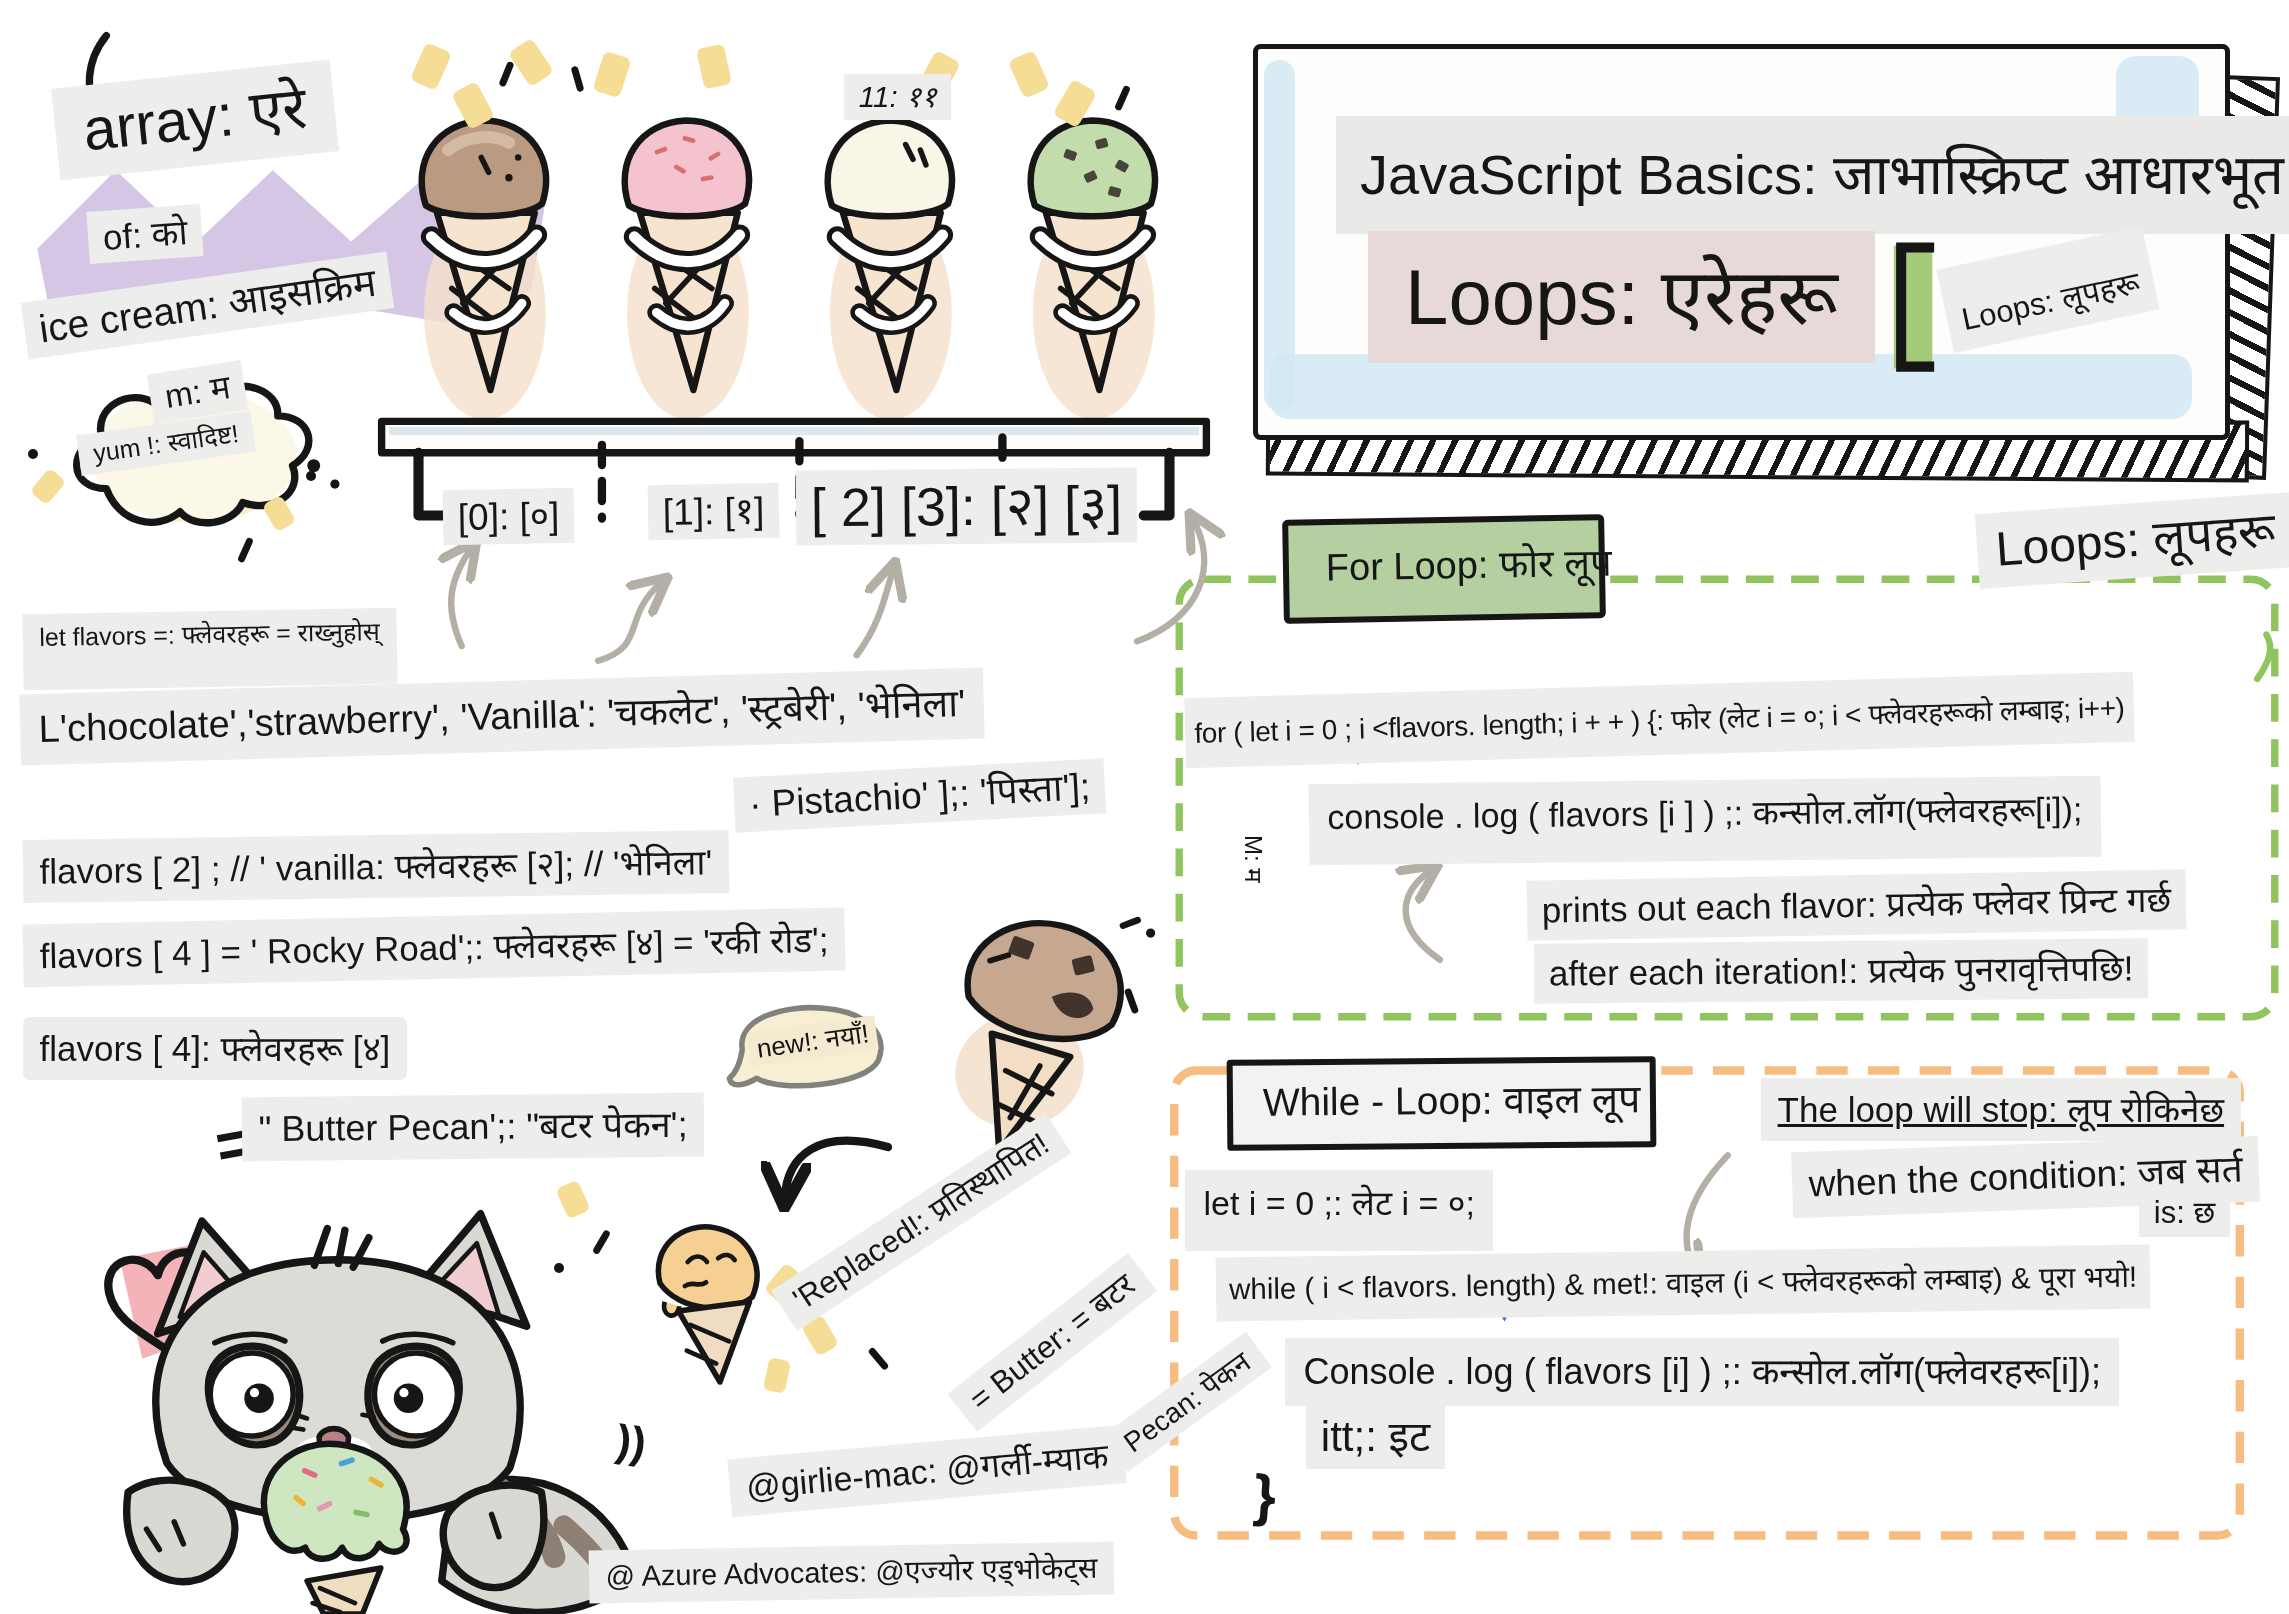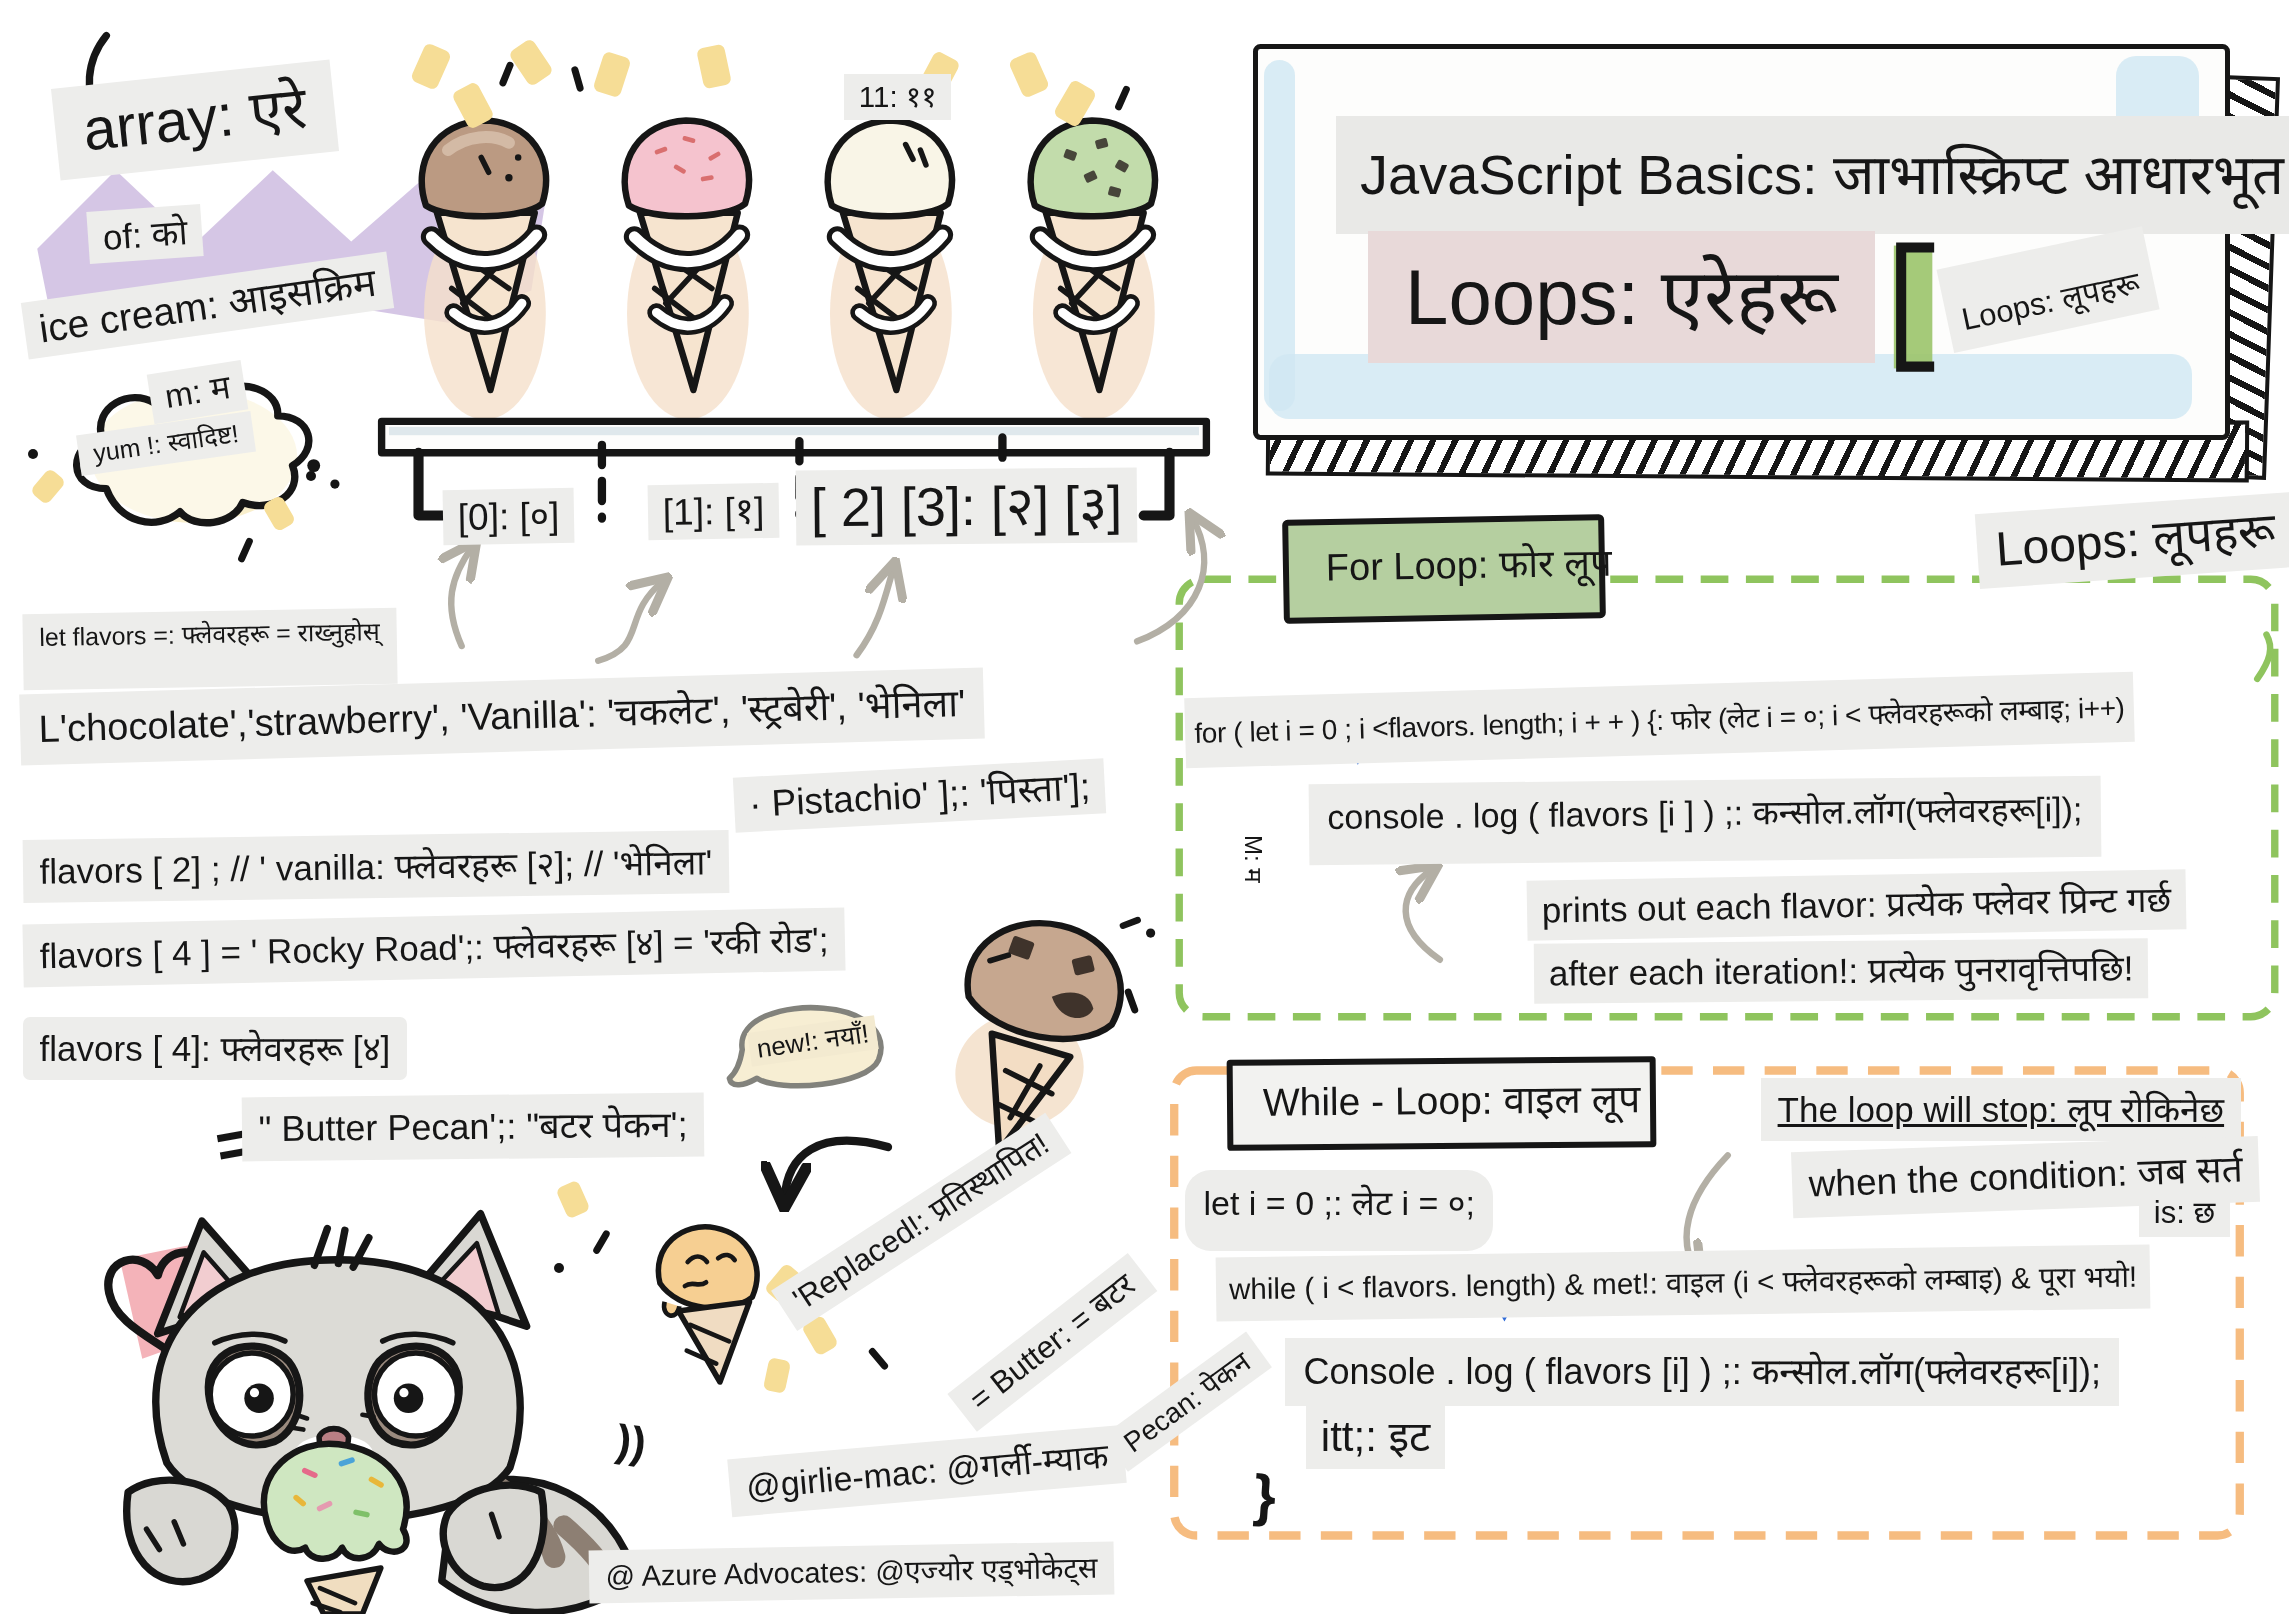--- a/index.html
+++ b/index.html
@@ -130,21 +130,21 @@
 <div class="conf" style="left:459px;top:85px;transform:rotate(-28deg)"></div>
 <div class="conf" style="left:517px;top:42px;transform:rotate(-34deg)"></div>
 <div class="conf" style="left:598px;top:54px;transform:rotate(18deg)"></div>
 <div class="conf" style="left:700px;top:46px;transform:rotate(-12deg)"></div>
 <div class="conf" style="left:925px;top:54px;transform:rotate(28deg)"></div>
 <div class="conf" style="left:1015px;top:54px;transform:rotate(-24deg)"></div>
 <div class="conf" style="left:1061px;top:83px;transform:rotate(30deg)"></div>
 <div class="tick" style="left:503px;top:61px;transform:rotate(22deg)"></div>
 <div class="tick" style="left:574px;top:66px;transform:rotate(-16deg)"></div>
 <div class="tick" style="left:1119px;top:85px;transform:rotate(24deg)"></div>
-<div class="lbl" style="left:844px;top:74px;font-size:29.5px;">11: ११</div>
+<div class="lbl" style="left:844px;top:74px;font-size:29.5px;font-style:italic;">11: ११</div>
 
 <div class="lbl" style="left:443px;top:489px;font-size:37px;transform:rotate(-1deg);">[0]: [०]</div>
 <div class="lbl" style="left:648px;top:484px;font-size:37px;transform:rotate(-1deg);">[1]: [१]</div>
 <div class="lbl" style="left:796px;top:469px;font-size:54px;transform:rotate(-.5deg);">[ 2] [3]: [२] [३]</div>
 
 <div class="lbl" style="left:23px;top:611px;font-size:25px;transform:rotate(-1deg);padding:9.2px 16.6px 37px;">let flavors =: फ्लेवरहरू = राख्नुहोस्</div>
 <div class="lbl" style="left:20px;top:681px;font-size:38px;transform:rotate(-1.6deg);padding:13px 18.5px;">L'chocolate','strawberry', 'Vanilla': 'चकलेट', 'स्ट्रबेरी', 'भेनिला'</div>
 <div class="lbl" style="left:734px;top:768px;font-size:37px;transform:rotate(-3deg);">· Pistachio' ];: 'पिस्ता'];</div>
 <div class="lbl" style="left:23px;top:835px;font-size:35px;transform:rotate(-.8deg);padding:11px 16.6px;">flavors [ 2] ; // ' vanilla: फ्लेवरहरू [२]; // 'भेनिला'</div>
 <div class="lbl" style="left:23px;top:916px;font-size:35px;transform:rotate(-1.2deg);padding:11px 16.6px;">flavors [ 4 ] = ' Rocky Road';: फ्लेवरहरू [४] = 'रकी रोड';</div>
@@ -291,21 +291,21 @@
 <div class="lbl" style="left:1534px;top:941px;font-size:35px;transform:rotate(-.5deg);padding:9.2px 14.8px;">after each iteration!: प्रत्येक पुनरावृत्तिपछि!</div>
 
 <svg class="region" style="left:1165px;top:1061px" width="1084" height="484" viewBox="0 0 1175 524">
   <rect x="10" y="10" width="1155" height="504" rx="24" fill="none" style="stroke:var(--orange_dash)" stroke-width="9" stroke-dasharray="34 22"></rect>
 </svg>
 <div class="whilebox"></div>
 <div class="lbl nobg" style="left:1248px;top:1072px;font-size:39px;transform:rotate(-.5deg);z-index:7;">While - Loop: वाइल लूप</div>
 <div class="lbl" style="left:1761px;top:1078px;font-size:35px;padding:11px 16.6px;text-decoration:underline;">The loop will stop: लूप रोकिनेछ</div>
 <div class="lbl" style="left:1792px;top:1144px;font-size:37px;transform:rotate(-2deg);padding:11px 16.6px;">when the condition: जब सर्त</div>
 <div class="lbl" style="left:2139px;top:1189px;font-size:31px;">is: छ</div>
-<div class="lbl" style="left:1185px;top:1170px;font-size:34px;padding:13px 18.5px 28px;border-radius:26px;">let i = 0 ;: लेट i = ०;</div>
+<div class="lbl" style="left:1185px;top:1170px;font-size:34px;padding:13px 18.5px 28px;">let i = 0 ;: लेट i = ०;</div>
 <div class="lbl" style="left:1216px;top:1251px;font-size:29.5px;transform:rotate(-.8deg);padding:14.8px 13px;">while ( i &lt; flavors. length) &amp; met!: वाइल (i &lt; फ्लेवरहरूको लम्बाइ) &amp; पूरा भयो!</div>
 <div class="lbl" style="left:1285px;top:1338px;font-size:36px;padding:13px 18.5px;">Console . log ( flavors [i] ) ;: कन्सोल.लॉग(फ्लेवरहरू[i]);</div>
 <div class="lbl" style="left:1306px;top:1405px;font-size:42px;padding:7.4px 14.8px;">itt;: इट</div>
 <div class="lbl nobg" style="left:1239px;top:1456px;font-size:57px;font-weight:bold;transform:rotate(4deg);">}</div>
 
 <svg id="overlay" width="2290" height="1614" viewBox="0 0 2481 1749">
   <defs>
     <marker id="ahg" viewBox="0 0 12 12" refX="9" refY="6" markerWidth="6.5" markerHeight="6.5" orient="auto">
       <path d="M1,1 L11,6 L1,11" fill="none" stroke="#b3afa5" stroke-width="2.6" stroke-linecap="round"></path>
     </marker>

